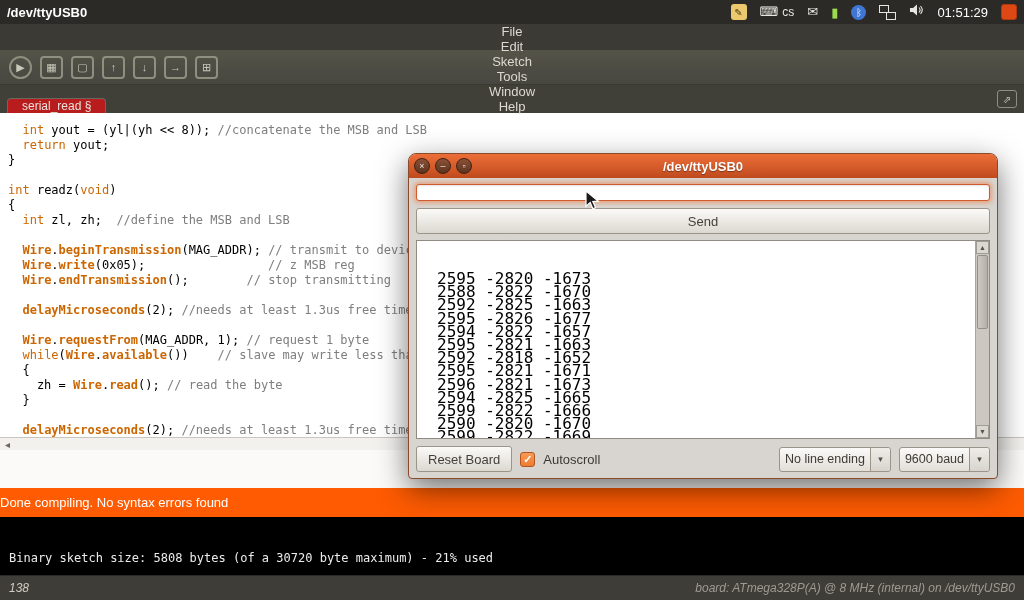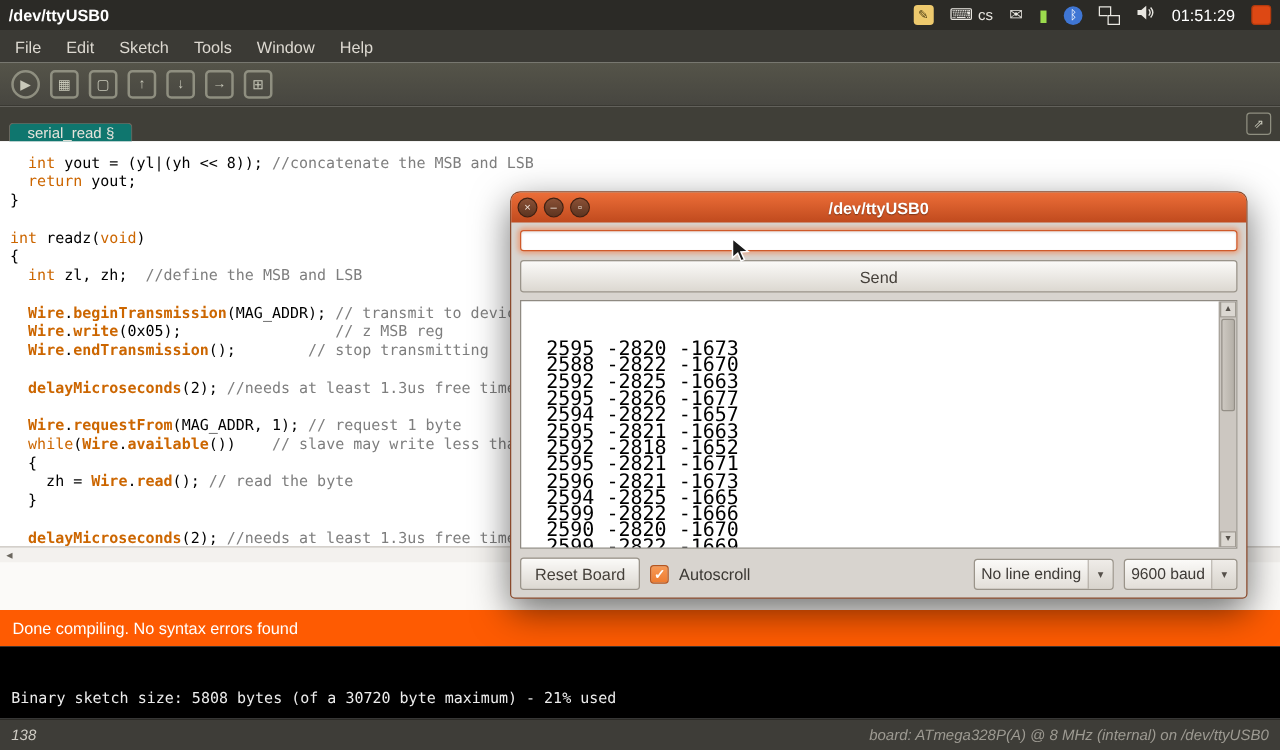--- a/index.html
+++ b/index.html
@@ -19,51 +19,51 @@
   .bt{width:15px;height:15px;border-radius:50%;background:#3f76d4;color:#fff;font-size:10px;
       display:flex;align-items:center;justify-content:center;}
   .network-icon{position:relative;width:17px;height:15px;}
   .net-rect{position:absolute;width:10px;height:8px;border:1.5px solid #e8e6e0;background:#2b2a26;}
   .net-rect.a{left:0;top:0;}
   .net-rect.b{right:0;bottom:0;}
   .clock{color:#fff;font-size:13px;}
   .session{width:16px;height:16px;border-radius:3px;background:#dd4814;border:1px solid #b23a0e;}
 
   
-  .menu-bar{height:26px;background:#3b3a35;display:flex;align-items:center;padding:0 2px;}
+  .menu-bar{height:26px;background:#3b3a35;display:flex;align-items:center;padding:0 2px;flex-direction:column;}
   .menu-item{color:#ddd9d1;font-size:13px;padding:0 10px;cursor:default;}
 
   
   .toolbar{height:35px;background:linear-gradient(#555449,#474640);display:flex;align-items:center;
            gap:8px;padding:0 9px;border-bottom:1px solid #3a3933;}
   .tool-btn{width:23px;height:23px;border:2px solid #8f8f80;color:#c9c9ba;display:flex;align-items:center;
             justify-content:center;font-size:11px;background:transparent;border-radius:4px;}
   .tool-btn.round{border-radius:50%;}
 
   
   .tab-bar{height:28px;background:#403f38;display:flex;align-items:flex-end;padding:0 7px;}
-  .tab{height:15px;background:#0f766e;color:#e6e4dc;font-size:12px;padding:0 14px;display:flex;
+  .tab{height:15px;background:#b91c1c;color:#e6e4dc;font-size:12px;padding:0 14px;display:flex;
        align-items:center;border-radius:4px 4px 0 0;border:1px solid #6a6860;border-bottom:none;}
   .tab-menu-btn{margin-left:auto;margin-bottom:5px;width:20px;height:18px;border:1px solid #8f8f80;
        color:#c9c9ba;font-size:10px;display:flex;align-items:center;justify-content:center;border-radius:3px;}
 
   
   .editor{height:324px;background:#fff;overflow:hidden;}
   .code{padding:10px 0 0 8px;font-family:"DejaVu Sans Mono",monospace;font-size:12px;line-height:15px;
         white-space:pre;color:#000;}
   .tok-k{color:#cc6600;}
   .tok-f{color:#cc6600;font-weight:bold;}
   .tok-c{color:#7e7e7e;}
   .tok-p{color:#000;}
   .hscroll{height:13px;background:#f3f1ee;border-top:1px solid #c9c5bf;display:flex;align-items:center;
            padding:0 5px;color:#6b675f;font-size:10px;}
   .editor-gap{height:38px;background:#fbfaf8;}
 
   
-  .status-bar{height:29px;background:#fe5b02;color:#fff;display:flex;align-items:center;padding:0 10px;
+  .status-bar{height:29px;background:#fe5b02;color:#fff;display:flex;align-items:center;padding:0 0;
               font-size:13px;}
   .console{height:58px;background:#000;color:#ececec;padding:0 9px;display:flex;align-items:flex-end;}
   .console pre{margin:0 0 10px 0;font-family:"DejaVu Sans Mono",monospace;font-size:12px;}
   .footer{height:25px;background:#3e3d38;display:flex;align-items:center;padding:0 9px;
           border-top:1px solid #2a2925;font-style:italic;}
   .footer-left{color:#cfccc4;font-size:12px;}
   .footer-right{margin-left:auto;color:#9d9a92;font-size:12px;}
 
   
   .dialog{position:absolute;left:408px;top:153px;width:590px;height:326px;background:#d8d4cf;

